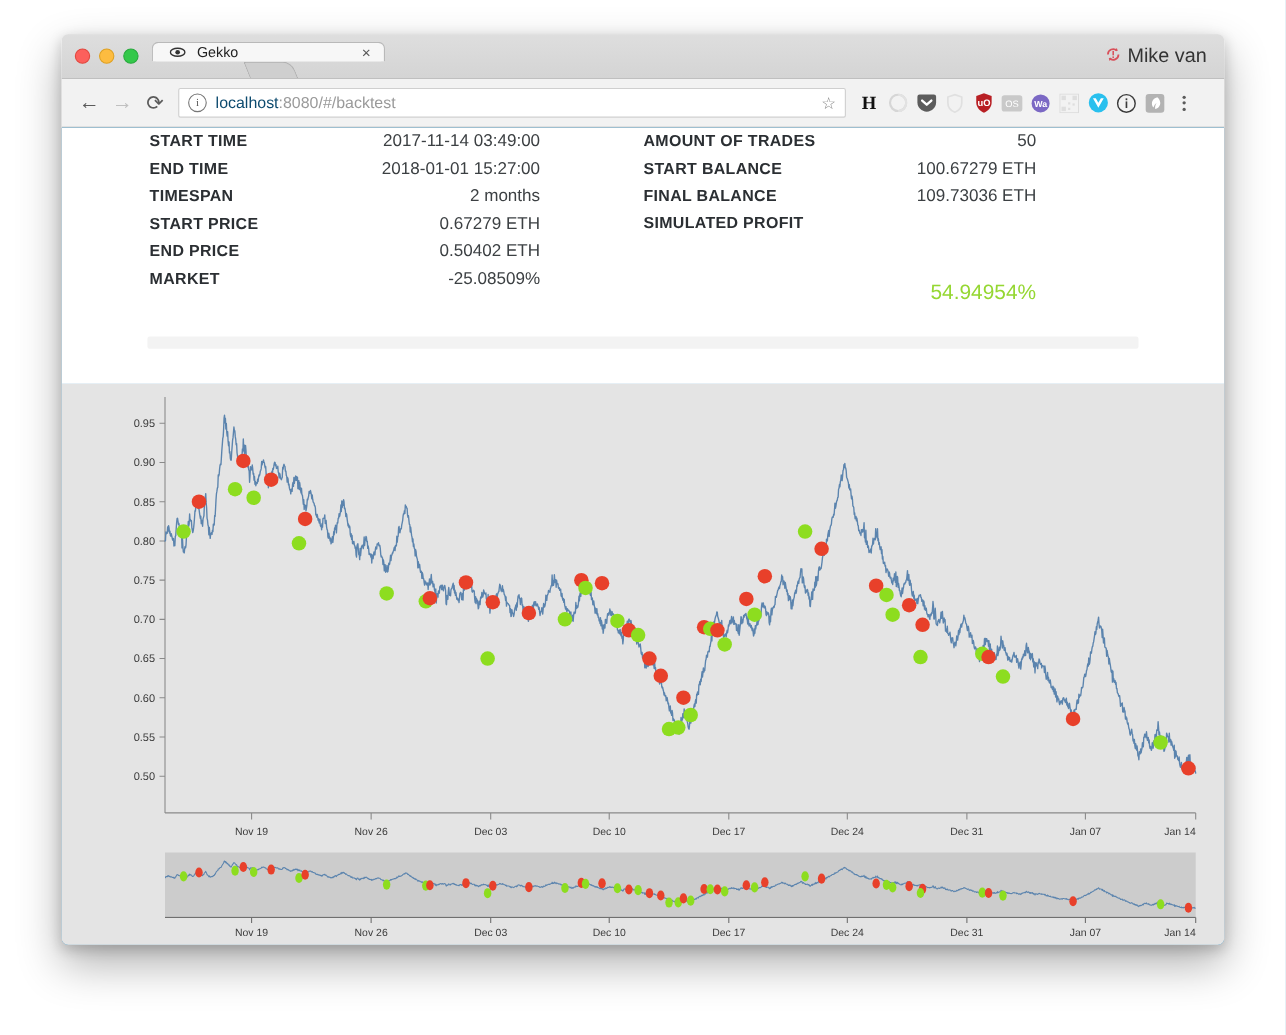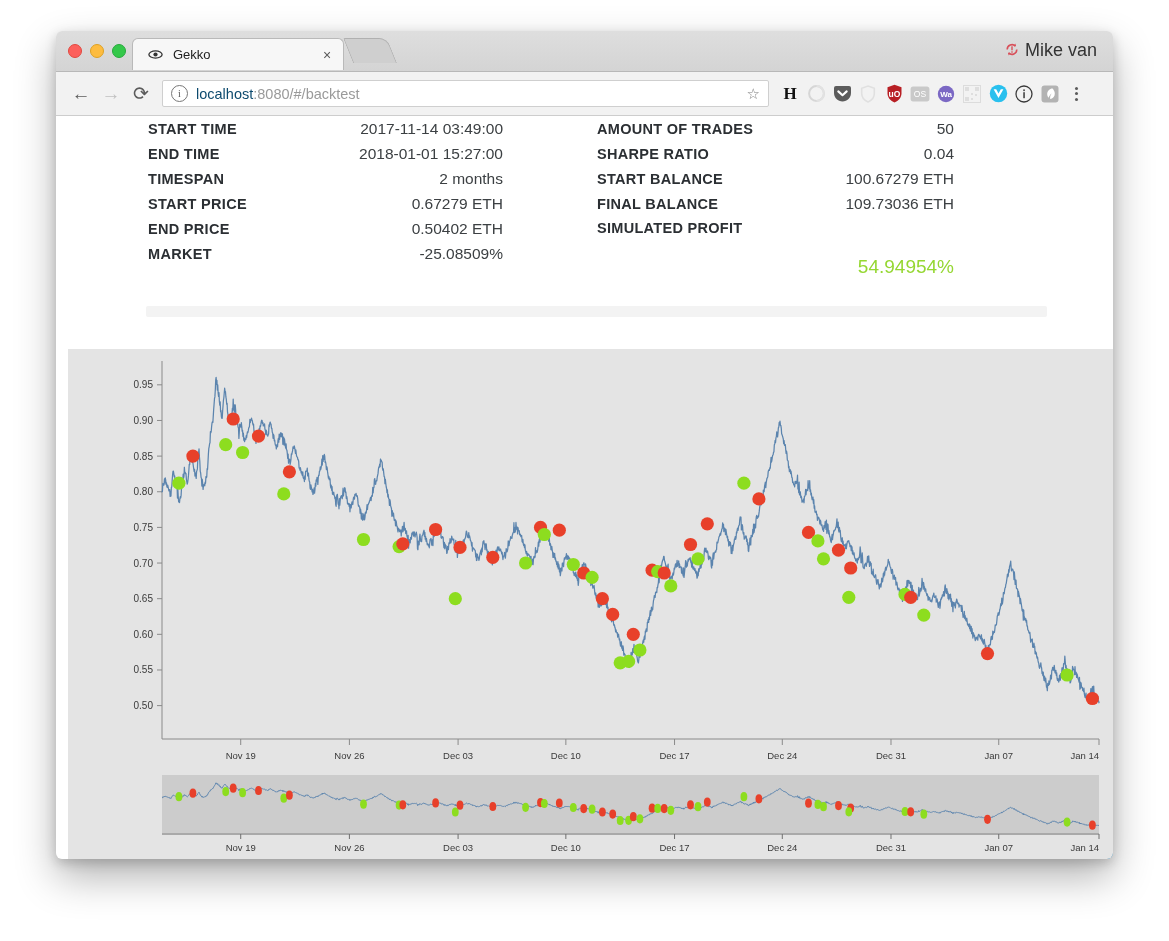--- a/index.html
+++ b/index.html
@@ -45,25 +45,26 @@
   .tl {
     width: 12px; height: 12px; border-radius: 50%;
     display: block;
   }
   .tl.red { background: #fc605c; border: 1px solid #e1483f; }
   .tl.yellow { background: #fdbc40; border: 1px solid #dea123; }
   .tl.green { background: #34c84a; border: 1px solid #28a93d; }
 
   #tab-strip {
     position: absolute;
-    left: 76px;
+    left: 82px;
     bottom: 0;
     height: 33px;
     display: flex;
-    align-items: flex-start;
+    align-items: center;
+    flex-direction: column;
   }
   .tab {
     position: relative;
     width: 212px;
     height: 32px;
     background: #f7f7f7;
     border: 1px solid #b9b9b9;
     border-bottom: none;
     border-radius: 6px 6px 0 0;
     display: flex;
@@ -194,21 +195,20 @@
     margin-left: 2px;
   }
   .menu-dots i { width: 3px; height: 3px; background: #5b5b5b; border-radius: 50%; display: block; }
 
   
   #viewport {
     position: relative;
     height: 743px;
     background: #0369a1;
     overflow: hidden;
-    margin-left: 12px;
   }
 
   
   #stats {
     position: relative;
     height: 233px;
     background: #ffffff;
     padding-top: 6px;
     box-sizing: border-box;
   }
@@ -429,24 +429,20 @@
         <div class="stat-row">
           <span class="stat-label">MARKET</span>
           <span class="stat-value">-25.08509%</span>
         </div>
       </div>
 
       <div class="stat-col right">
         <div class="stat-row">
           <span class="stat-label">AMOUNT OF TRADES</span>
           <span class="stat-value">50</span>
-        </div>
-        <div class="stat-row">
-          <span class="stat-label">SHARPE RATIO</span>
-          <span class="stat-value">0.04</span>
         </div>
         <div class="stat-row">
           <span class="stat-label">START BALANCE</span>
           <span class="stat-value">100.67279 ETH</span>
         </div>
         <div class="stat-row">
           <span class="stat-label">FINAL BALANCE</span>
           <span class="stat-value">109.73036 ETH</span>
         </div>
         <div class="stat-row">

